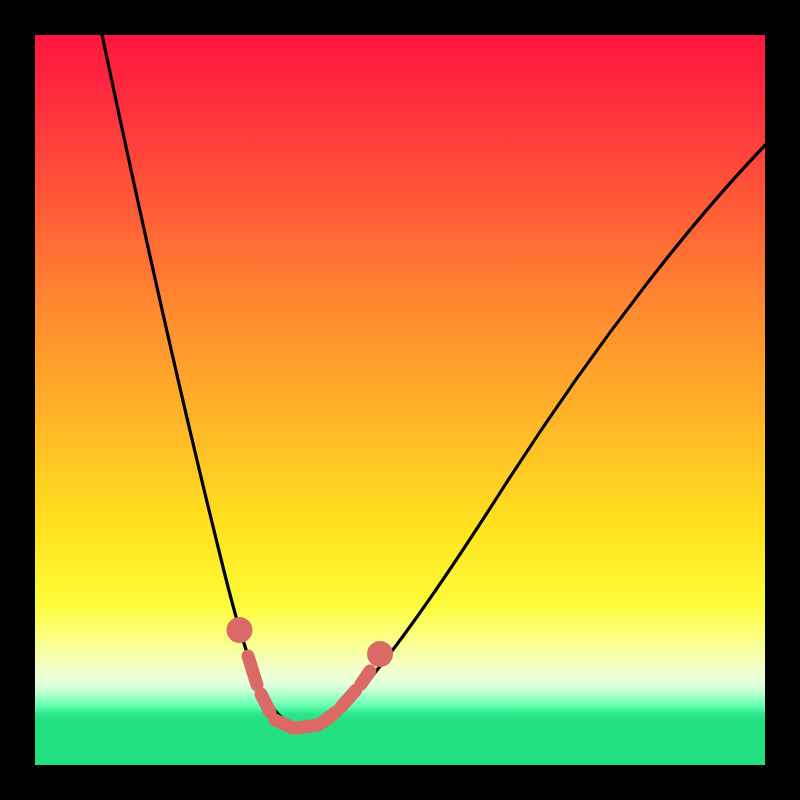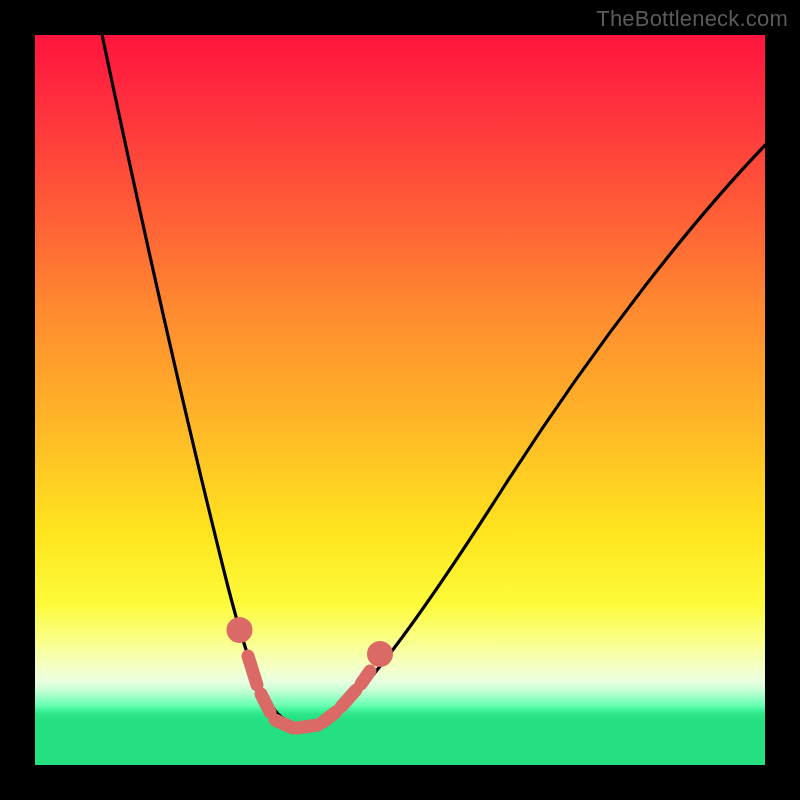--- a/index.html
+++ b/index.html
@@ -94,14 +94,13 @@
 
         <line x1="288" y1="687" x2="301" y2="677"></line>
         <line x1="306" y1="672" x2="321" y2="655"></line>
         <line x1="326" y1="649" x2="335" y2="636"></line>
 
         <circle cx="345" cy="619" r="6.5"></circle>
       </g>
     </svg>
   </div>
 
-  <div class="watermark">TheBottleneck.com</div>
 </div>
 
 </body></html>

